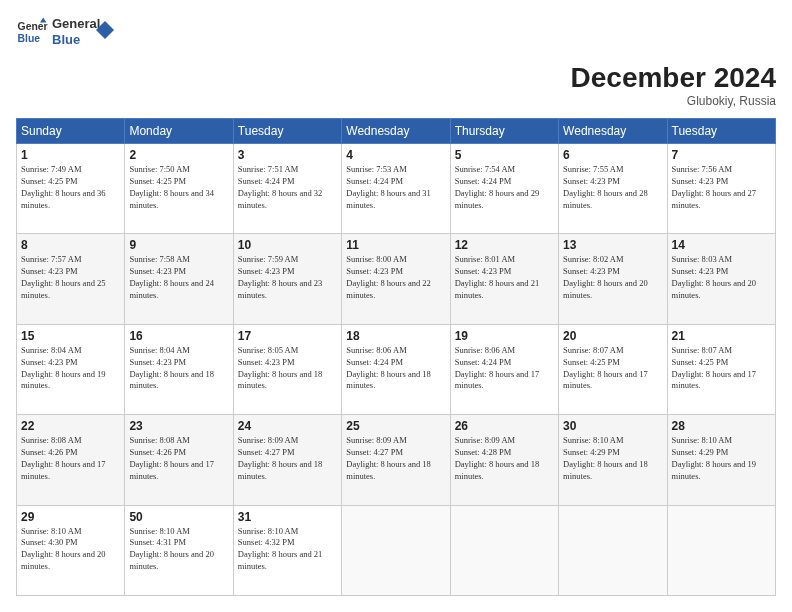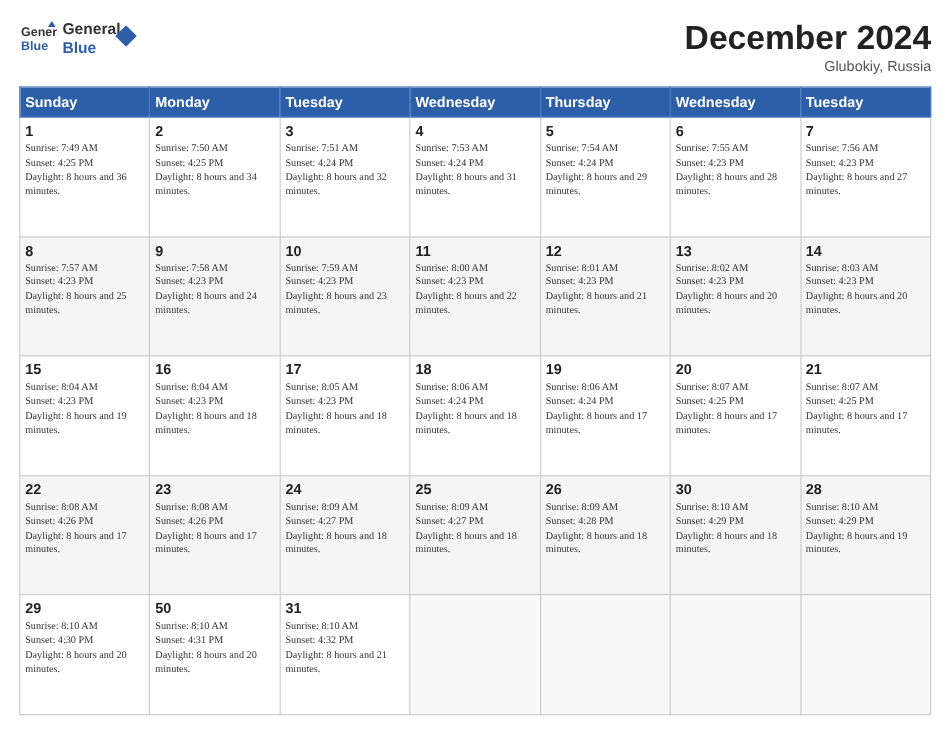--- a/index.html
+++ b/index.html
@@ -32,36 +32,37 @@
       width: 32px;
       height: 32px;
     }
     .title-area {
       text-align: right;
     }
     .month-title {
       font-size: 28px;
       font-weight: bold;
       color: #222;
+      margin-top: 46px;
     }
     .location {
       font-size: 12px;
       color: #555;
     }
     .calendar {
       flex: 1;
       border-collapse: collapse;
       width: 100%;
       table-layout: fixed;
     }
     .calendar th {
       background: #2c5fa8;
       color: #fff;
       font-size: 12px;
-      font-weight: bold;
+      font-weight: normal;
       padding: 5px 4px;
       text-align: left;
       border: 1px solid #4a7bc4;
     }
     .calendar td {
       border: 1px solid #ccc;
       vertical-align: top;
       padding: 4px;
       font-size: 9px;
       color: #333;

